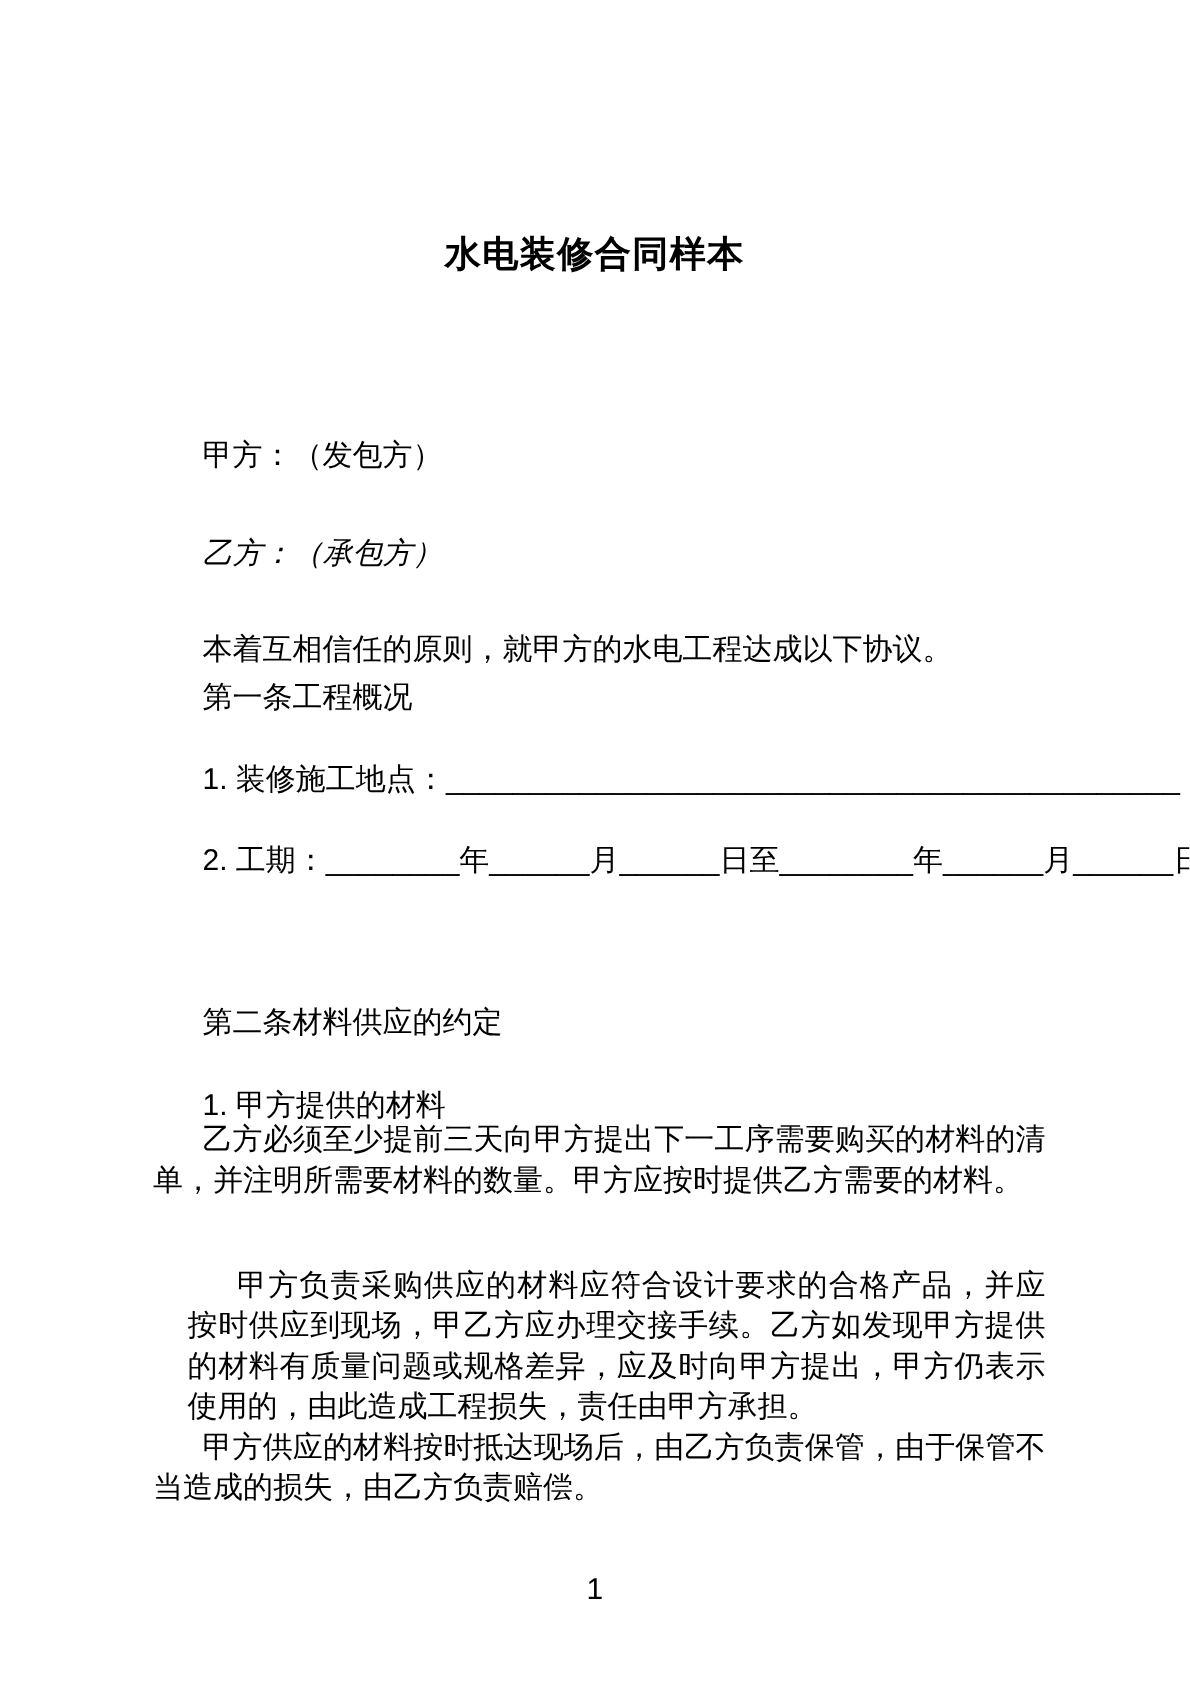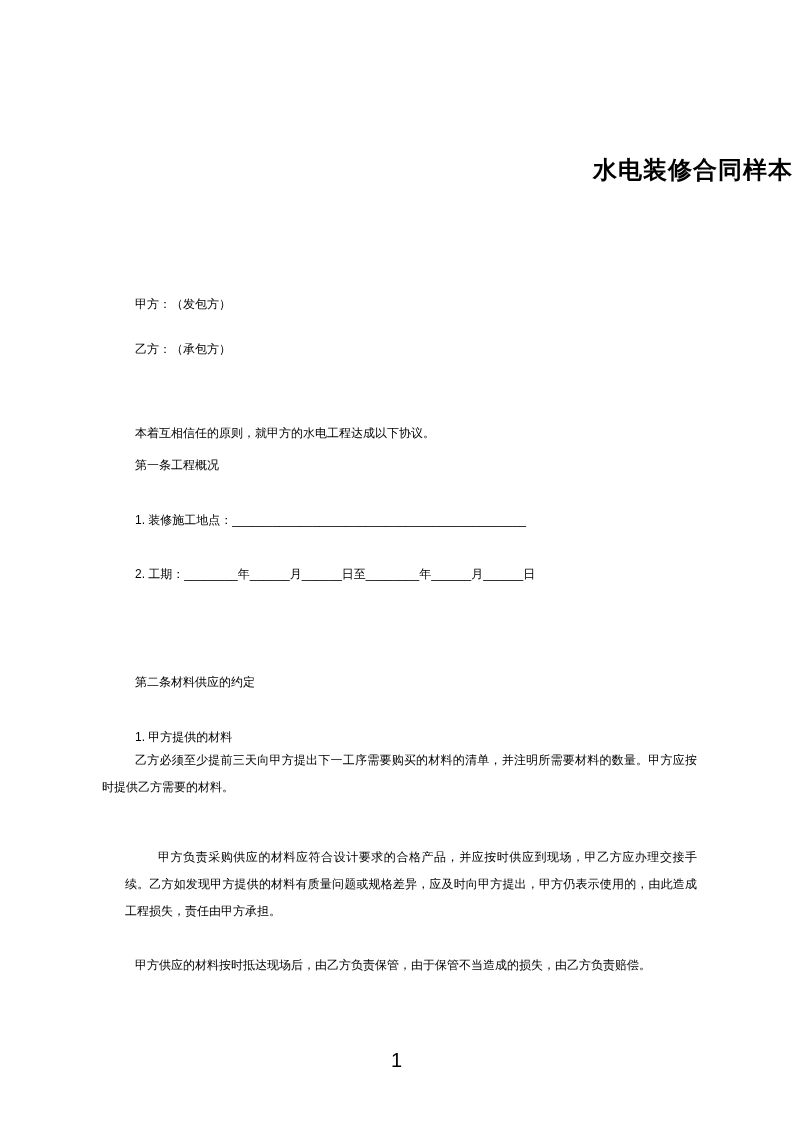--- a/index.html
+++ b/index.html
@@ -15,31 +15,31 @@
     background: #ffffff;
     color: #000000;
     font-family: "Liberation Sans", sans-serif;
     overflow: hidden;
   }
   .doc-title {
     position: absolute;
     left: 0;
     right: 0;
     top: 138px;
-    text-align: right;
+    text-align: center;
     font-size: 24px;
     font-weight: 700;
     letter-spacing: 1px;
     line-height: 32px;
   }
   .block {
     position: absolute;
     left: 102px;
     right: 96px;
-    font-size: 12px;
+    font-size: 20px;
     line-height: 27px;
     text-indent: 33px;
     text-align: justify;
   }
   .nowrap {
     white-space: nowrap;
   }
   .blank-line {
     letter-spacing: 0;
   }
@@ -55,21 +55,21 @@
 </style>
 </head>
 <body>
 
 <div class="page">
 
   <h1 class="doc-title">水电装修合同样本</h1>
 
   <div class="block" style="top:291px;">甲方：（发包方）</div>
 
-  <div class="block" style="top:336px;">乙方：（承包方）</div>
+  <div class="block" style="top:356px;font-style:italic;">乙方：（承包方）</div>
 
   <div class="block" style="top:420px;">本着互相信任的原则，就甲方的水电工程达成以下协议。</div>
 
   <div class="block" style="top:452px;">第一条工程概况</div>
 
   <div class="block nowrap" style="top:507px;"><span>1. 装修施工地点：</span><span class="blank-line">____________________________________________</span></div>
 
   <div class="block nowrap" style="top:561px;">2. 工期：________年______月______日至________年______月______日</div>
 
 

